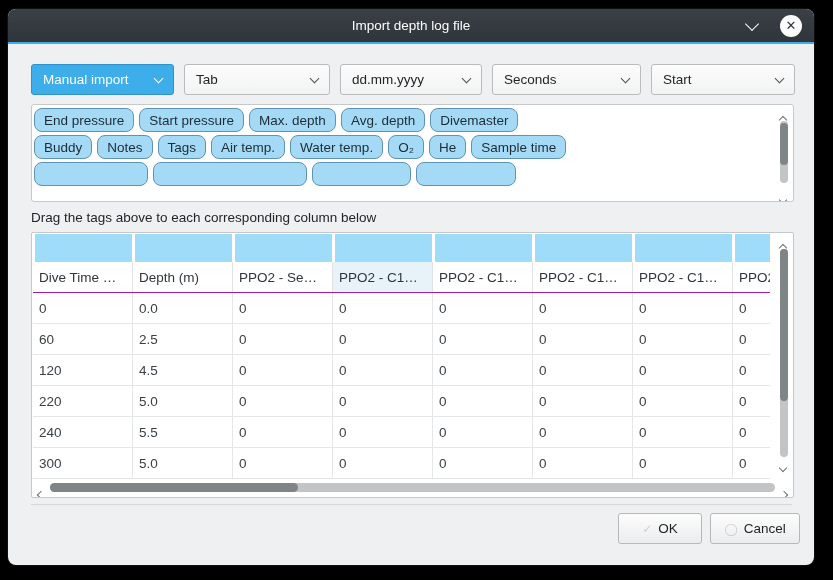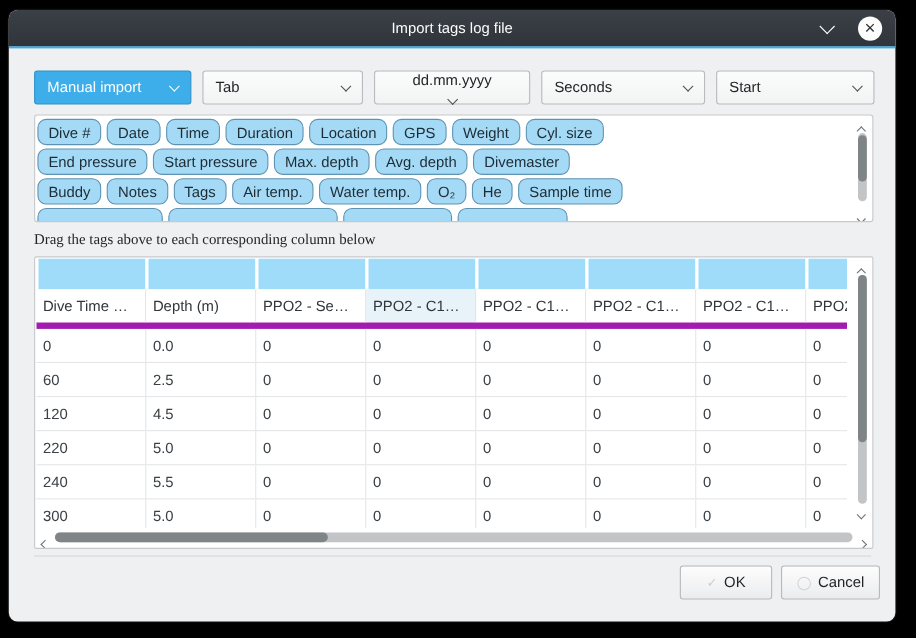--- a/index.html
+++ b/index.html
@@ -29,28 +29,28 @@
   .tag-row{display:flex;gap:5px;margin-bottom:3px;}
   .tag{display:inline-flex;align-items:center;height:22px;padding:0 9px;background:var(--tagfill,#a5daf6);
     border:1.5px solid var(--tagborder,#5f93b2);border-radius:8px;font-size:13.5px;color:#1d2c35;white-space:nowrap;cursor:grab;}
   .tag.clipped{padding:0;}
   .vscroll{position:absolute;top:2px;bottom:2px;right:3px;width:12px;}
   .vscroll .sb-chev{position:absolute;left:2px;width:8px;height:8px;color:#6d7275;}
   .vscroll .sb-chev .chev{width:5px;height:5px;border-width:1.4px;}
   .sb-track-v{position:absolute;left:2px;width:8px;background:var(--sbtrack,#c2c4c5);border-radius:4px;}
   .sb-thumb-v{position:absolute;left:2px;width:8px;background:var(--sbthumb,#7f8486);border-radius:4px;}
   
-  .instruction{margin-top:8px;font-size:13.5px;color:#232629;font-family:Liberation Serif, serif;}
+  .instruction{margin-top:8px;font-size:13.5px;color:#232629;}
   
   .table-box{position:relative;margin-top:7px;width:761px;height:264px;background:#fff;border:1px solid #c6c8c9;border-radius:2px;overflow:hidden;}
   .grid-viewport{position:absolute;left:1px;top:1px;width:737px;height:245px;overflow:hidden;}
   .grid{width:800px;}
   .drop-row{display:flex;height:28px;}
   .drop-cell{width:97px;margin:0 1.5px;background:var(--dropcell,#9fdcfa);cursor:pointer;}
-  .hrow{display:flex;height:30px;border-bottom:6px solid #a21caf;}
+  .hrow{display:flex;height:30px;border-bottom:1px solid #a21caf;}
   .hcell{width:100px;box-sizing:border-box;border-right:1px solid #e0e2e3;display:flex;align-items:center;
     padding-left:6px;font-size:13.5px;color:#31363b;white-space:nowrap;overflow:hidden;cursor:pointer;background:#fff;}
   .hcell.hl{background:var(--hdrhl,#e8f2f9);}
   .trow{display:flex;height:30px;border-bottom:1px solid #e4e6e7;}
   .tcell{width:100px;box-sizing:border-box;border-right:1px solid #e4e6e7;display:flex;align-items:center;
     padding-left:6px;font-size:13.5px;color:#3a4045;white-space:nowrap;overflow:hidden;}
   .table-vscroll{position:absolute;top:4px;right:3px;width:12px;height:238px;}
   
   .hscroll{position:absolute;left:2px;right:2px;bottom:2px;height:14px;}
   .hscroll .sb-chev{position:absolute;top:3px;width:8px;height:8px;color:#6d7275;}
@@ -65,21 +65,21 @@
   .btn .ghost-ic{opacity:.18;font-size:12px;}
   .btn-ok{width:82px;}
   .btn-cancel{width:88px;}
 </style>
 </head>
 <body>
 
 <div class="window">
 
   <div class="titlebar">
-    <div class="titlebar-title">Import tags log file</div>
+    <div class="titlebar-title">Import depth log file</div>
     <div class="titlebar-btns">
       <div class="shade-btn">
         <span class="chev"></span>
       </div>
       <div class="close-btn">
         <span>✕</span>
       </div>
     </div>
   </div>
   <div class="accent-line"></div>
@@ -87,46 +87,36 @@
   <div class="content">
     <div class="combo-row" id="combo-row">
         <div class="combo active" style="width: 119px;">
           <span>Manual import</span>
           <span class="chev"></span>
         </div>
         <div class="combo" style="width: 122px;">
           <span>Tab</span>
           <span class="chev"></span>
         </div>
-        <div class="combo" style="width: 118px; flex-direction: column;">
+        <div class="combo" style="width: 118px;">
           <span>dd.mm.yyyy</span>
           <span class="chev"></span>
         </div>
         <div class="combo" style="width: 125px;">
           <span>Seconds</span>
           <span class="chev"></span>
         </div>
         <div class="combo" style="width: 120px;">
           <span>Start</span>
           <span class="chev"></span>
         </div>
       </div>
 
     <div class="tag-box">
       <div class="tag-rows" id="tag-rows">
-          <div class="tag-row">
-            <span class="tag">Dive #</span>
-            <span class="tag">Date</span>
-            <span class="tag">Time</span>
-            <span class="tag">Duration</span>
-            <span class="tag">Location</span>
-            <span class="tag">GPS</span>
-            <span class="tag">Weight</span>
-            <span class="tag">Cyl. size</span>
-          </div>
           <div class="tag-row">
             <span class="tag">End pressure</span>
             <span class="tag">Start pressure</span>
             <span class="tag">Max. depth</span>
             <span class="tag">Avg. depth</span>
             <span class="tag">Divemaster</span>
           </div>
           <div class="tag-row">
             <span class="tag">Buddy</span>
             <span class="tag">Notes</span>

